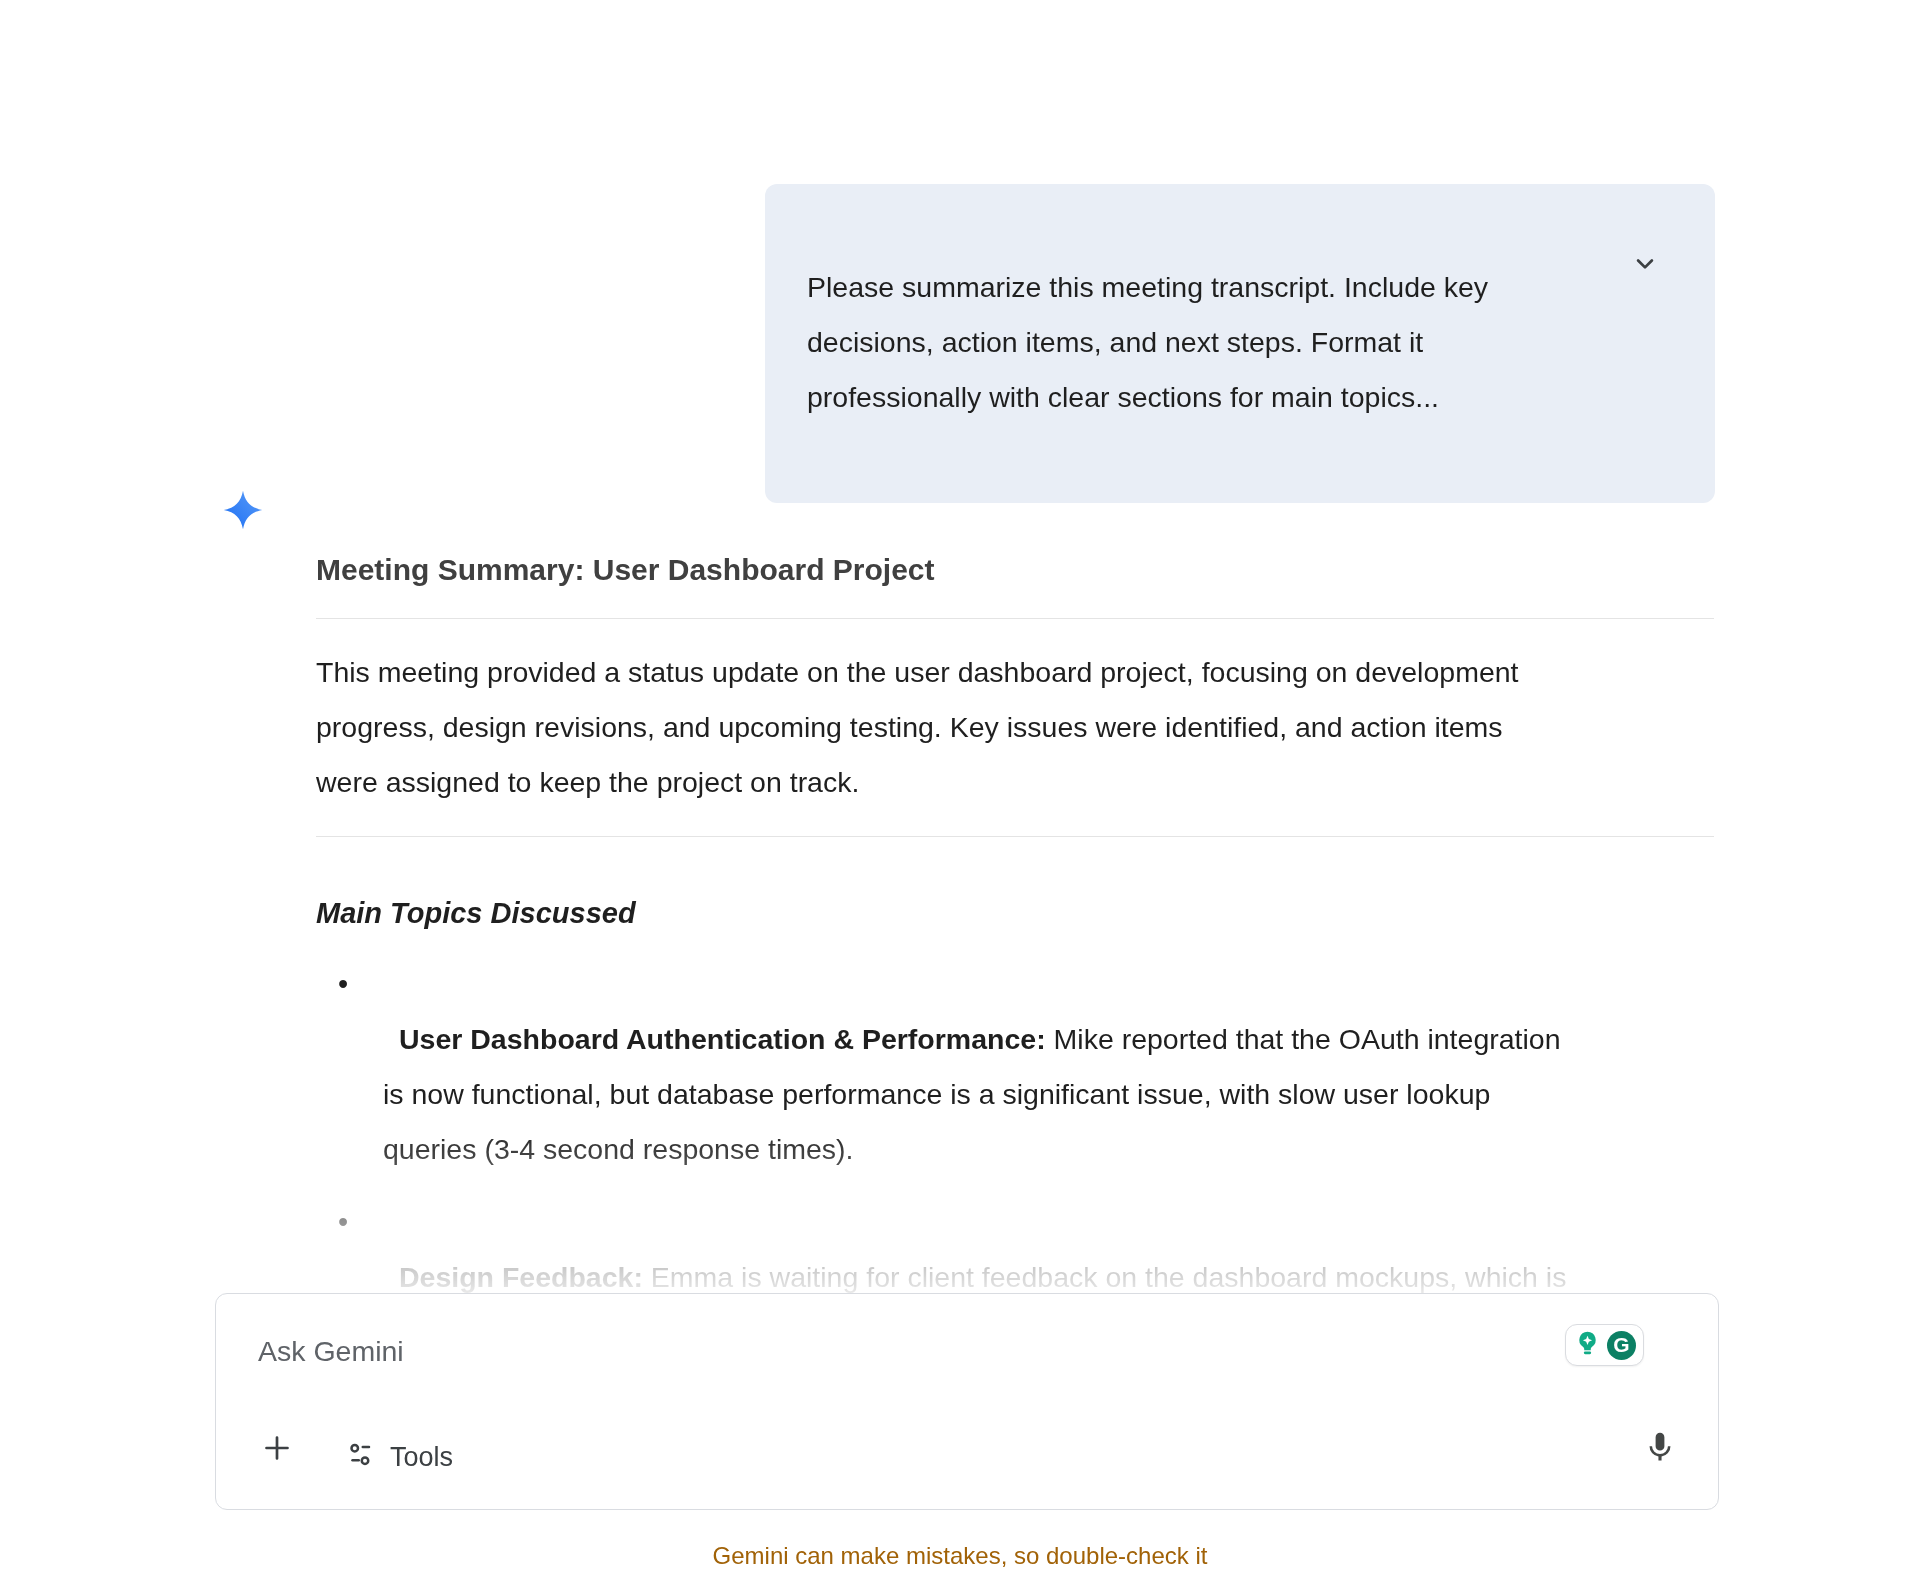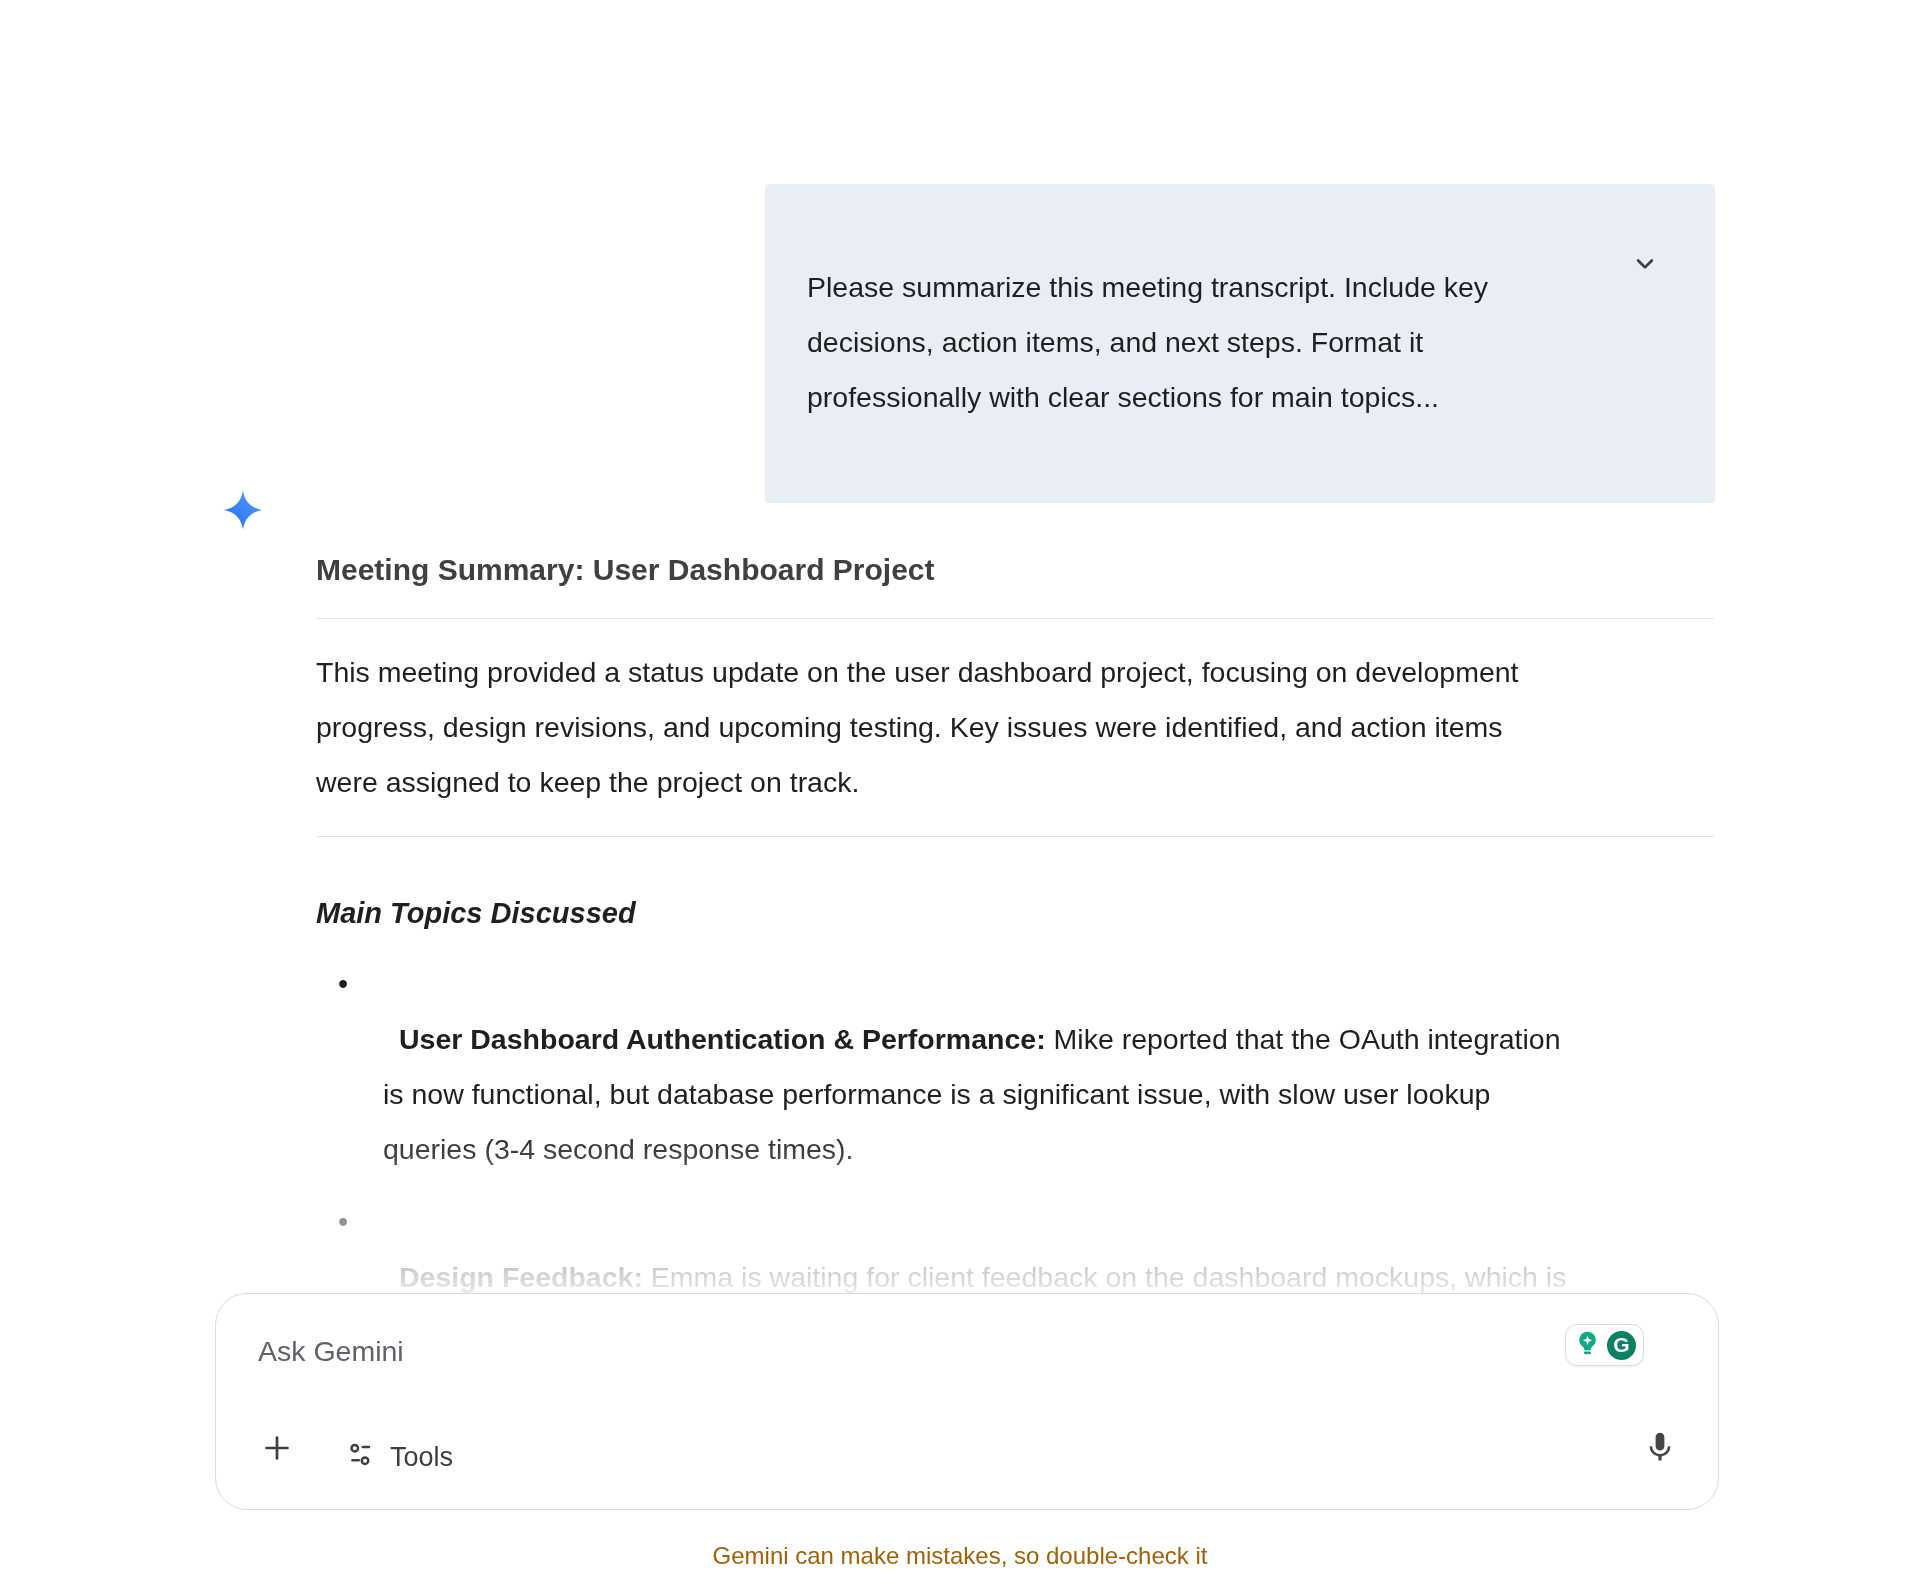--- a/index.html
+++ b/index.html
@@ -2,21 +2,21 @@
 <html><head>
 <meta charset="utf-8">
 <style>
   * { box-sizing: border-box; margin: 0; padding: 0; }
   html, body { width: 1920px; height: 1585px; background: #ffffff; font-family: "Liberation Sans", "DejaVu Sans", sans-serif; color: #1f1f1f; }
   .page { position: relative; width: 1920px; height: 1585px; overflow: hidden; background: #fff; }
 
   
   .user-bubble {
     position: absolute; left: 765px; top: 184px; width: 950px;
-    background: #e9eef6; border-radius: 4px;
+    background: #e9eef6; border-radius: 12px;
     padding: 21px 120px 23px 42px;
     font-size: 28.5px; line-height: 55px; white-space: pre-line; color: #1f1f1f;
   }
   .bubble-collapse {
     position: absolute; right: 52px; top: 40px; width: 36px; height: 36px;
     display: flex; align-items: center; justify-content: center; cursor: pointer; border-radius: 50%;
   }
 
   
   .sparkle { position: absolute; left: 222px; top: 489px; width: 42px; height: 42px; }
@@ -34,21 +34,21 @@
 
   
   .fade-overlay {
     position: absolute; left: 0; top: 1125px; width: 1920px; height: 215px; z-index: 5; pointer-events: none;
     background: linear-gradient(to bottom, rgba(255,255,255,0) 0%, rgba(255,255,255,0.55) 48%, rgba(255,255,255,0.92) 80%, #ffffff 100%);
   }
 
   
   .input-box {
     position: absolute; left: 215px; top: 1293px; width: 1504px; height: 217px; z-index: 10;
-    background: #ffffff; border: 1.5px solid #d9dce1; border-radius: 32px;
+    background: #ffffff; border: 1.5px solid #d9dce1; border-radius: 12px;
   }
   .ask-input {
     position: absolute; left: 42px; top: 32px; width: 1250px; height: 50px;
     border: none; outline: none; font-family: "Liberation Sans", sans-serif;
     font-size: 28.5px; color: #1f1f1f; background: transparent;
   }
   .ask-input::placeholder { color: #5f6368; opacity: 1; }
   .grammarly-pill {
     position: absolute; right: 74px; top: 30px; height: 42px; padding: 0 7px;
     background: #fff; border: 1px solid #dadce0; border-radius: 12px;

